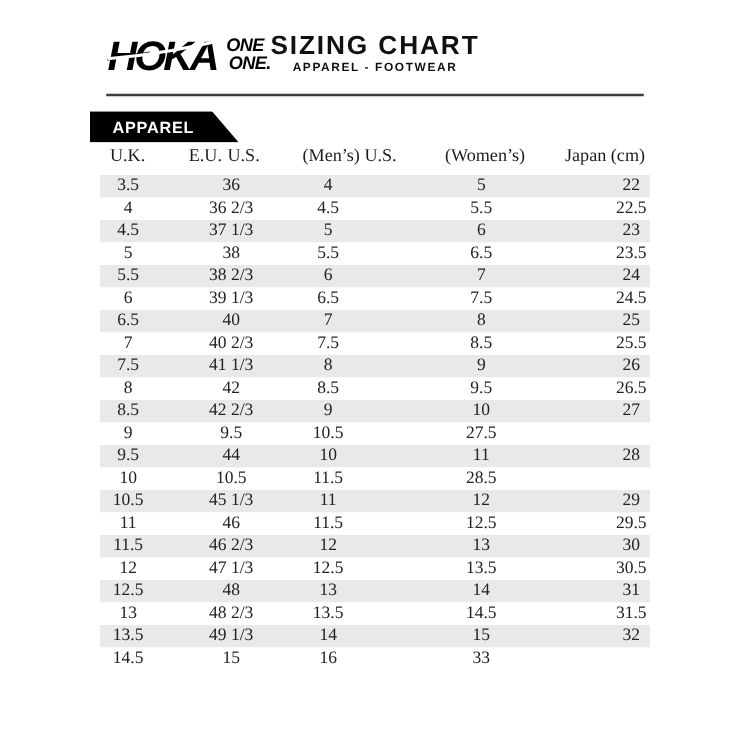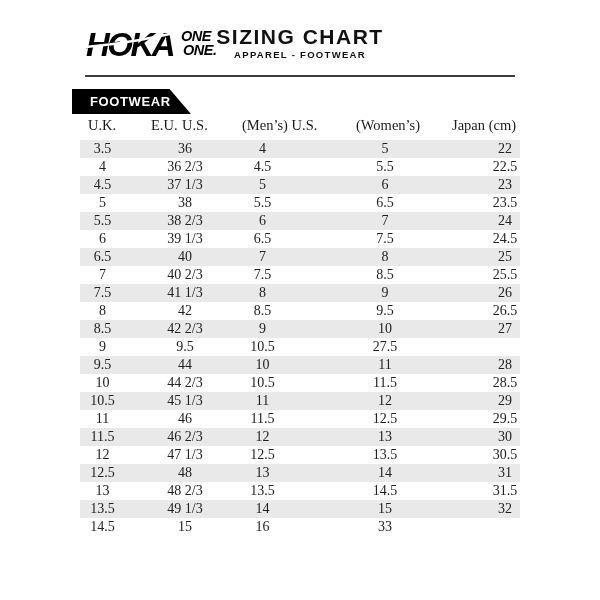--- a/index.html
+++ b/index.html
@@ -72,21 +72,21 @@
       <text class="one-text" x="97" y="32">ONE.</text>
     </svg>
   </div>
 
   <div class="title">SIZING CHART</div>
   <div class="subtitle">APPAREL - FOOTWEAR</div>
 
   <div class="rule"></div>
 
   <div class="banner">
-    <span>FOOTWEAR</span>
+    <span>APPAREL</span>
   </div>
 
   <div class="thead">
     <span class="h h0">U.K.</span>
     <span class="h h1">E.U.</span>
     <span class="h h2">U.S.</span>
     <span class="h h3">(Men’s) U.S.</span>
     <span class="h h4">(Women’s)</span>
     <span class="h h5">Japan (cm)</span>
   </div>
@@ -177,21 +177,20 @@
       </div>
       <div class="trow odd">
         <span class="cell">9.5</span>
         <span class="cell">44</span>
         <span class="cell">10</span>
         <span class="cell">11</span>
         <span class="cell">28</span>
       </div>
       <div class="trow even">
         <span class="cell">10</span>
-        <span class="cell">44 2/3</span>
         <span class="cell">10.5</span>
         <span class="cell">11.5</span>
         <span class="cell">28.5</span>
       </div>
       <div class="trow odd">
         <span class="cell">10.5</span>
         <span class="cell">45 1/3</span>
         <span class="cell">11</span>
         <span class="cell">12</span>
         <span class="cell">29</span>

